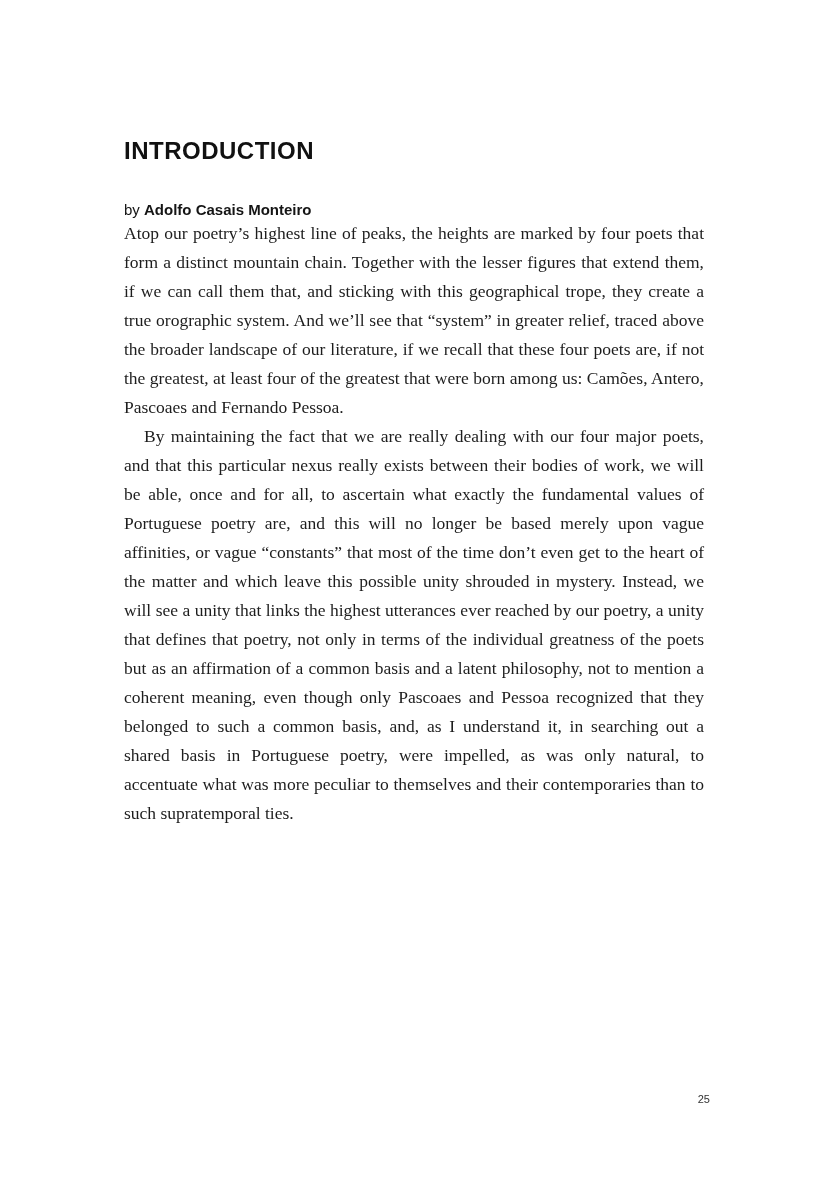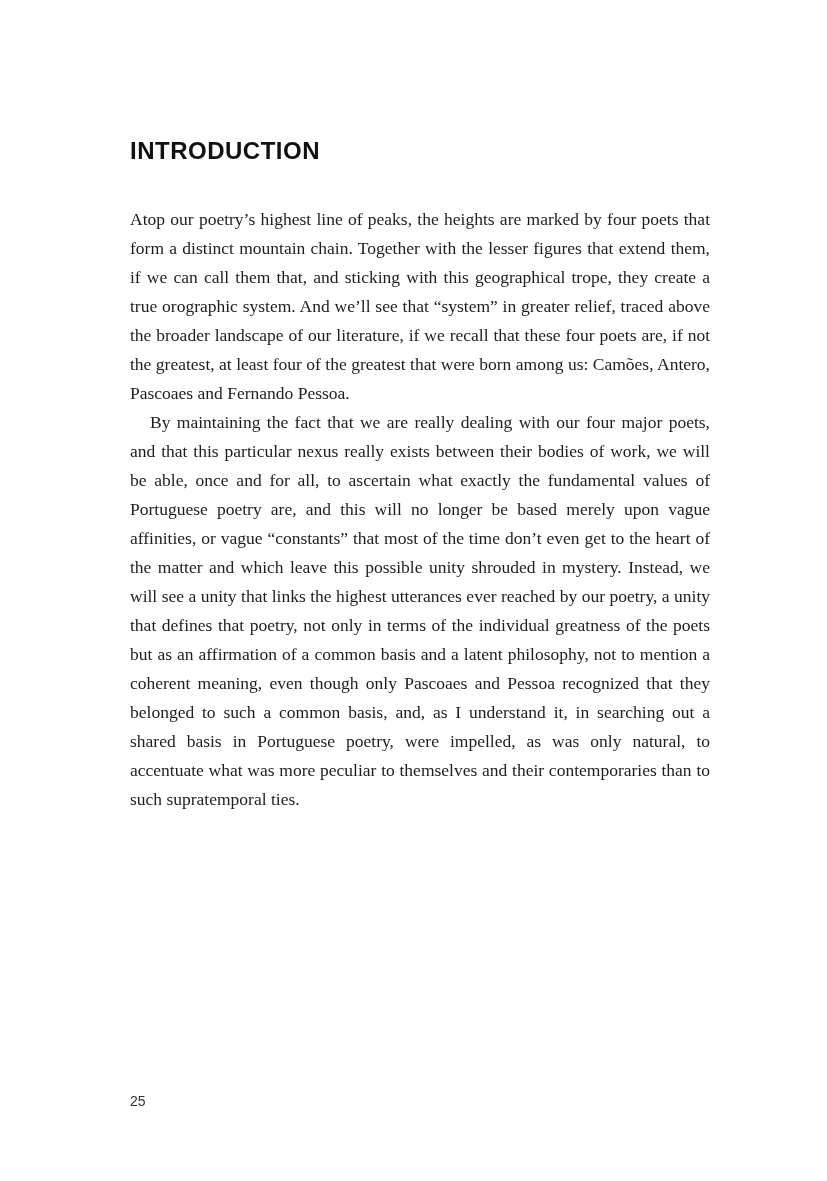--- a/index.html
+++ b/index.html
@@ -9,21 +9,21 @@
   }
   .page {
     position: relative;
     width: 827px;
     height: 1181px;
     background: #ffffff;
     overflow: hidden;
   }
   .content {
     position: absolute;
-    left: 130px;
+    left: 124px;
     top: 138px;
     width: 580px;
   }
   .doc-title {
     margin: 0;
     font-family: "Liberation Sans", sans-serif;
     font-weight: 700;
     font-size: 24px;
     letter-spacing: 0.5px;
     color: #111111;
@@ -33,51 +33,53 @@
     margin-top: 37px;
     font-family: "Liberation Sans", sans-serif;
     font-size: 15px;
     color: #151515;
     line-height: 1.2;
   }
   .byline .author {
     font-weight: 700;
   }
   .body-text {
-    margin-top: 41px;
     font-family: "Liberation Serif", serif;
     font-size: 17.5px;
     line-height: 29px;
     text-align: justify;
     color: #1d1d1d;
   }
   .para {
     margin: 0;
   }
   .para + .para {
     text-indent: 20px;
   }
   .page-number {
     position: absolute;
     left: 130px;
     top: 1093px;
     width: 580px;
-    text-align: left;
+    text-align: right;
     font-family: "Liberation Sans", sans-serif;
-    font-size: 14px;
+    font-size: 11px;
     color: #333333;
   }
 </style>
 </head>
 <body>
 
 <div class="page">
   <div class="content">
     <h1 class="doc-title">INTRODUCTION</h1>
 
+    <div class="byline">
+      <span>by </span><span class="author">Adolfo Casais Monteiro</span>
+    </div>
 
     <div class="body-text">
       <p class="para">Atop our poetry’s highest line of peaks, the heights are marked by four poets that form a distinct mountain chain. Together with the lesser figures that extend them, if we can call them that, and sticking with this geographical trope, they create a true orographic system. And we’ll see that “system” in greater relief, traced above the broader landscape of our literature, if we recall that these four poets are, if not the greatest, at least four of the greatest that were born among us: Camões, Antero, Pascoaes and Fernando Pessoa.</p>
       <p class="para">By maintaining the fact that we are really dealing with our four major poets, and that this particular nexus really exists between their bodies of work, we will be able, once and for all, to ascertain what exactly the fundamental values of Portuguese poetry are, and this will no longer be based merely upon vague affinities, or vague “constants” that most of the time don’t even get to the heart of the matter and which leave this possible unity shrouded in mystery. Instead, we will see a unity that links the highest utterances ever reached by our poetry, a unity that defines that poetry, not only in terms of the individual greatness of the poets but as an affirmation of a common basis and a latent philosophy, not to mention a coherent meaning, even though only Pascoaes and Pessoa recognized that they belonged to such a common basis, and, as I understand it, in searching out a shared basis in Portuguese poetry, were impelled, as was only natural, to accentuate what was more peculiar to themselves and their contemporaries than to such supratemporal ties.</p>
     </div>
   </div>
 
   <div class="page-number">25</div>
 </div>
 

